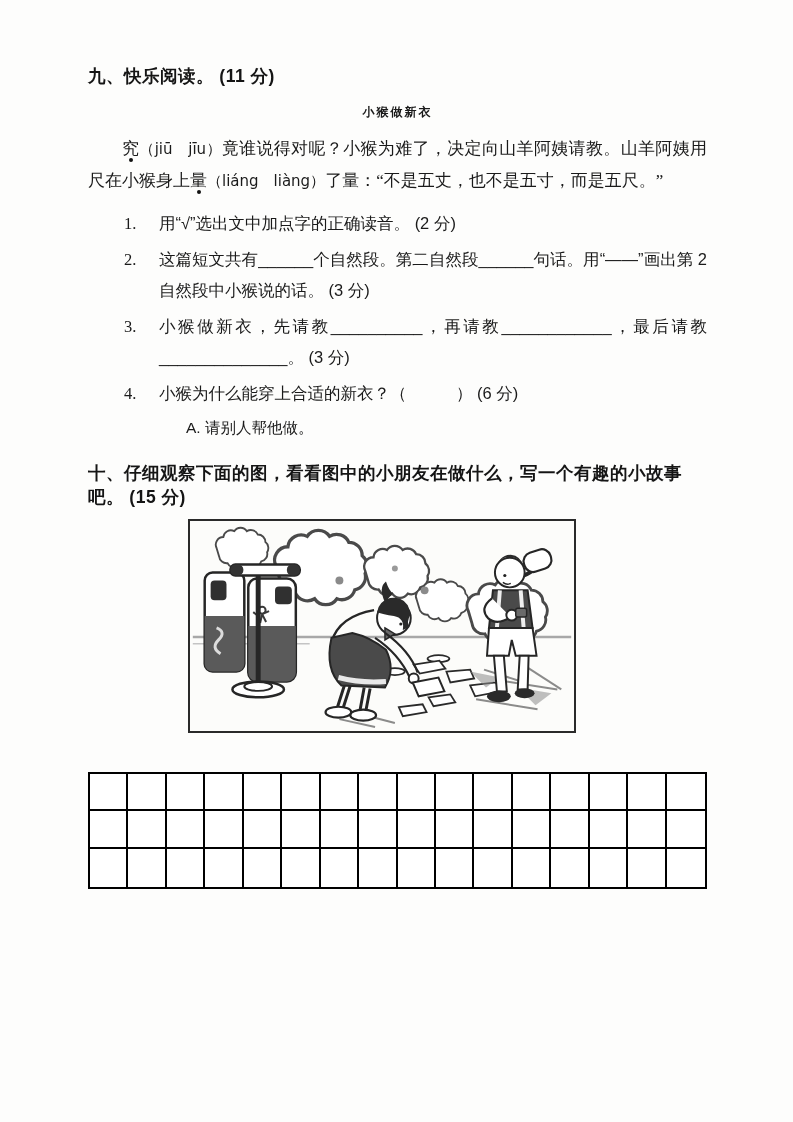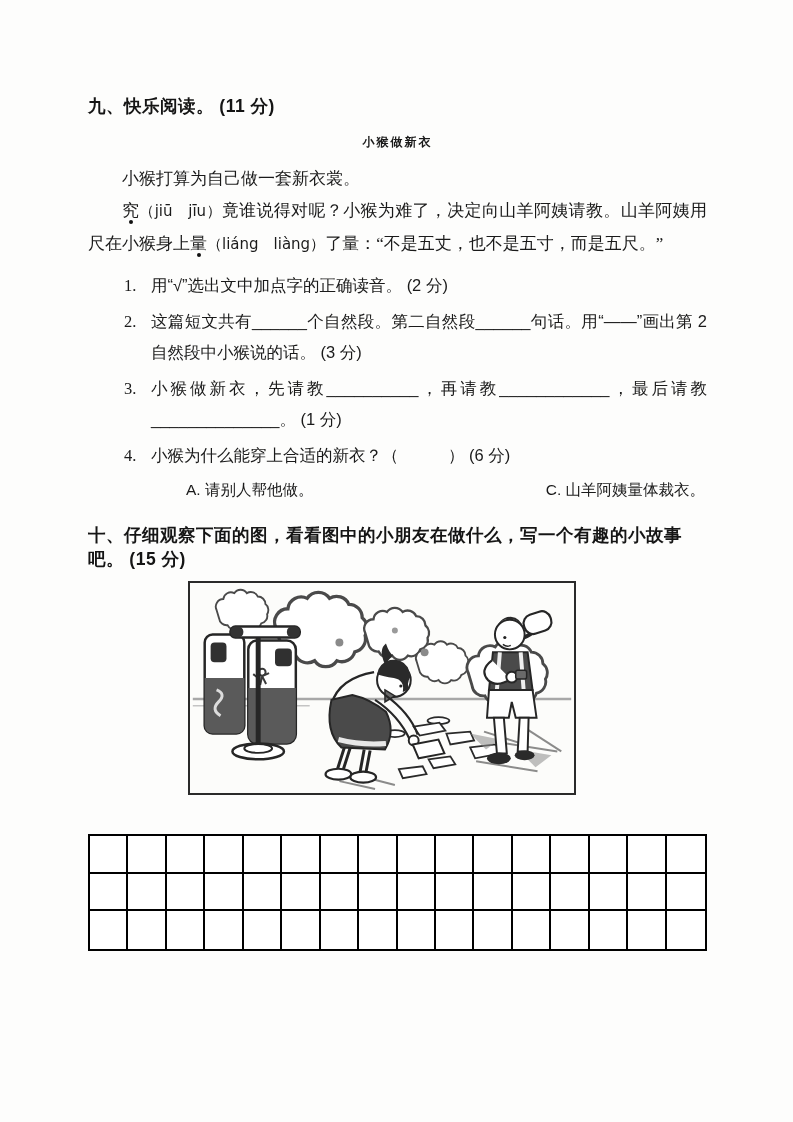--- a/index.html
+++ b/index.html
@@ -6,21 +6,21 @@
   html,body { background:#e8e8e8; }
   .page {
     position:relative;
     width:793px; height:1122px;
     margin:0 auto;
     background:#fdfdfc;
     color:#1a1a1a;
     overflow:hidden;
     font-family:"Liberation Serif", serif;
   }
-  .content { padding:94px 86px 0 88px; }
+  .content { padding:64px 86px 0 88px; }
 
   .sec-heading {
     font-family:"Liberation Sans", sans-serif;
     font-size:17.5px; font-weight:bold; letter-spacing:0.5px;
     color:#151515;
   }
   .passage-title {
     text-align:center;
     font-family:"Liberation Sans", sans-serif;
     font-weight:bold; font-size:12px; letter-spacing:2px;
@@ -42,21 +42,21 @@
     bottom:-4px; width:4px; height:4px; border-radius:50%; background:#111;
   }
 
   .questions { margin-top:10px; margin-left:36px; }
   .question {
     display:flex; margin-top:5px;
     font-family:"Liberation Sans", sans-serif;
     font-size:16.5px; line-height:31px; font-weight:500;
   }
   .q-num { width:27px; flex:0 0 27px; font-family:"Liberation Serif", serif; }
-  .q-text { flex:1; text-align:justify; }
+  .q-text { flex:1; text-align:justify;margin-left:8px; }
   .choice-row {
     display:flex; justify-content:space-between;
     margin:4px 2px 12px 62px;
     font-family:"Liberation Sans", sans-serif;
     font-size:15.5px; line-height:30px;
   }
 
   .sec10-heading { margin-top:18px; font-weight:bold; }
 
   .picture-frame {
@@ -84,44 +84,42 @@
 <body>
 
 <div class="page">
   <div class="content">
 
     <div class="sec-heading">九、快乐阅读。 (11 分)</div>
 
     <div class="passage-title">小猴做新衣</div>
 
     <div class="passage">
-      <p><span>小猴打算为自己做一套新衣裳。</span></p>
       <p><span class="dotted">究</span><span class="py">（jiū　jīu）</span><span>竟谁说得对呢？小猴为难了，决定向山羊阿姨请教。山羊阿姨用尺在小猴身上</span><span class="dotted">量</span><span class="py">（liáng　liàng）</span><span>了量：“不是五丈，也不是五寸，而是五尺。”</span></p>
     </div>
 
     <div class="questions">
       <div class="question">
         <span class="q-num">1.</span>
         <span class="q-text">用“√”选出文中加点字的正确读音。 (2 分)</span>
       </div>
       <div class="question">
         <span class="q-num">2.</span>
         <span class="q-text">这篇短文共有______个自然段。第二自然段______句话。用“——”画出第 2 自然段中小猴说的话。 (3 分)</span>
       </div>
       <div class="question">
         <span class="q-num">3.</span>
-        <span class="q-text">小猴做新衣，先请教__________，再请教____________，最后请教______________。 (1 分)</span>
+        <span class="q-text">小猴做新衣，先请教__________，再请教____________，最后请教______________。 (3 分)</span>
       </div>
       <div class="question">
         <span class="q-num">4.</span>
         <span class="q-text">小猴为什么能穿上合适的新衣？（　　　） (6 分)</span>
       </div>
       <div class="choice-row">
         <span>A. 请别人帮他做。</span>
-        <span>C. 山羊阿姨量体裁衣。</span>
       </div>
     </div>
 
     <div class="sec-heading sec10-heading">十、仔细观察下面的图，看看图中的小朋友在做什么，写一个有趣的小故事吧。 (15 分)</div>
 
     <div class="picture-frame">
       <svg viewBox="0 0 386 212">
         <defs>
           <path id="bush" d="M 0 25 a 9 9 0 0 1 8 -13 a 9 9 0 0 1 13 -7 a 9 9 0 0 1 15 0 a 9 9 0 0 1 13 4 a 9 9 0 0 1 9 9 a 9 9 0 0 1 2 12 a 9 9 0 0 1 -7 11 a 9 9 0 0 1 -12 6 a 9 9 0 0 1 -15 0 a 9 9 0 0 1 -13 -4 a 9 9 0 0 1 -10 -8 z" fill="#ffffff" stroke="#4a4a4a" stroke-width="2.2"></path>
         </defs>

